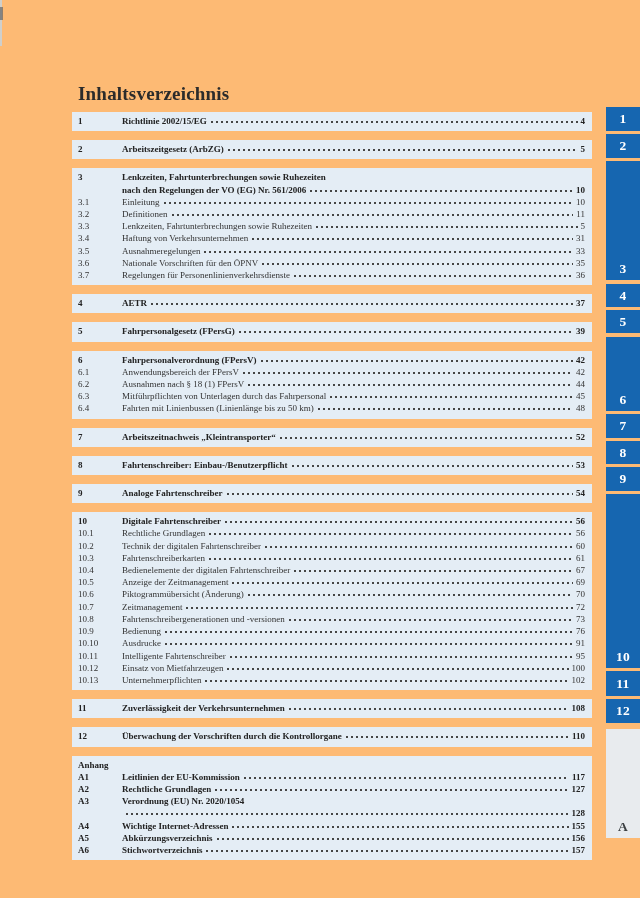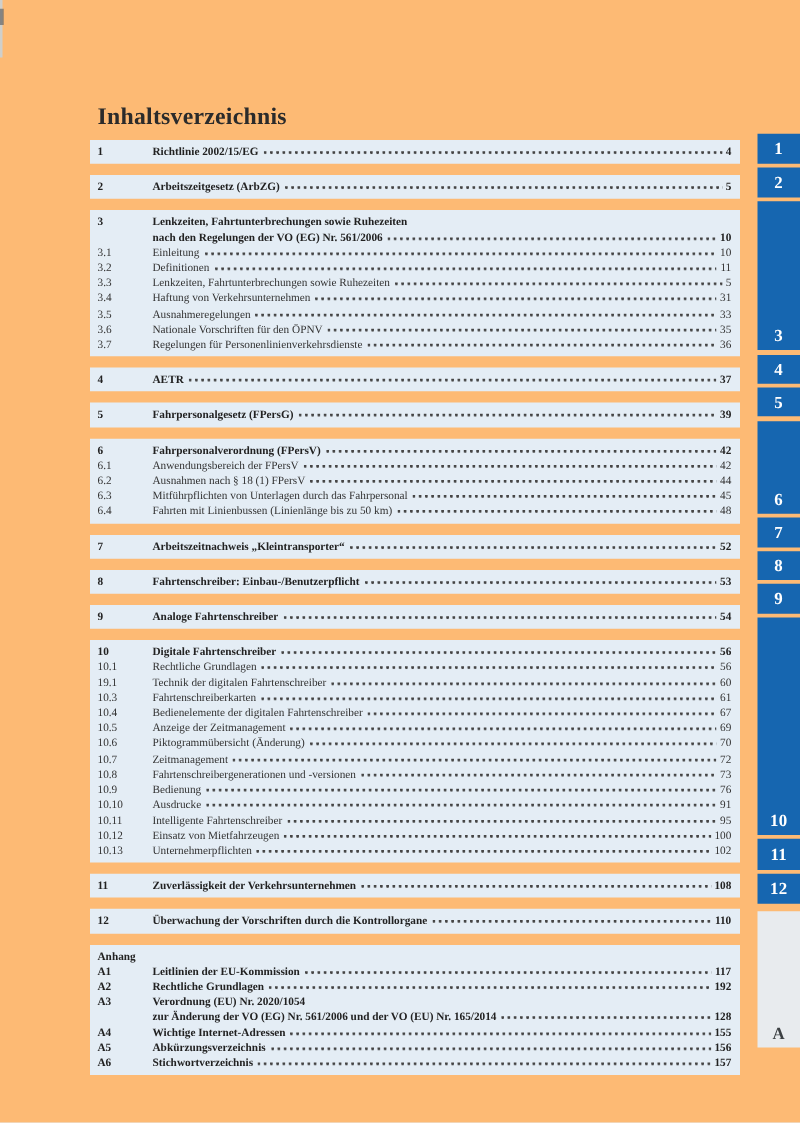--- a/index.html
+++ b/index.html
@@ -201,21 +201,21 @@
             <span class="lead"></span>
             <span class="pg">56</span>
           </div>
           <div class="row">
             <span class="num">10.1</span>
             <span class="ttl">Rechtliche Grundlagen</span>
             <span class="lead"></span>
             <span class="pg">56</span>
           </div>
           <div class="row">
-            <span class="num">19.1</span>
+            <span class="num">10.2</span>
             <span class="ttl">Technik der digitalen Fahrtenschreiber</span>
             <span class="lead"></span>
             <span class="pg">60</span>
           </div>
           <div class="row">
             <span class="num">10.3</span>
             <span class="ttl">Fahrtenschreiberkarten</span>
             <span class="lead"></span>
             <span class="pg">61</span>
           </div>
@@ -303,29 +303,28 @@
           <div class="row bold">
             <span class="num">A1</span>
             <span class="ttl">Leitlinien der EU-Kommission</span>
             <span class="lead"></span>
             <span class="pg">117</span>
           </div>
           <div class="row bold">
             <span class="num">A2</span>
             <span class="ttl">Rechtliche Grundlagen</span>
             <span class="lead"></span>
-            <span class="pg">192</span>
+            <span class="pg">127</span>
           </div>
           <div class="row bold">
             <span class="num">A3</span>
             <span class="ttl">Verordnung (EU) Nr. 2020/1054</span>
           </div>
           <div class="row bold">
             <span class="num"></span>
-            <span class="ttl">zur Änderung der VO (EG) Nr. 561/2006 und der VO (EU) Nr. 165/2014</span>
             <span class="lead"></span>
             <span class="pg">128</span>
           </div>
           <div class="row bold">
             <span class="num">A4</span>
             <span class="ttl">Wichtige Internet-Adressen</span>
             <span class="lead"></span>
             <span class="pg">155</span>
           </div>
           <div class="row bold">

